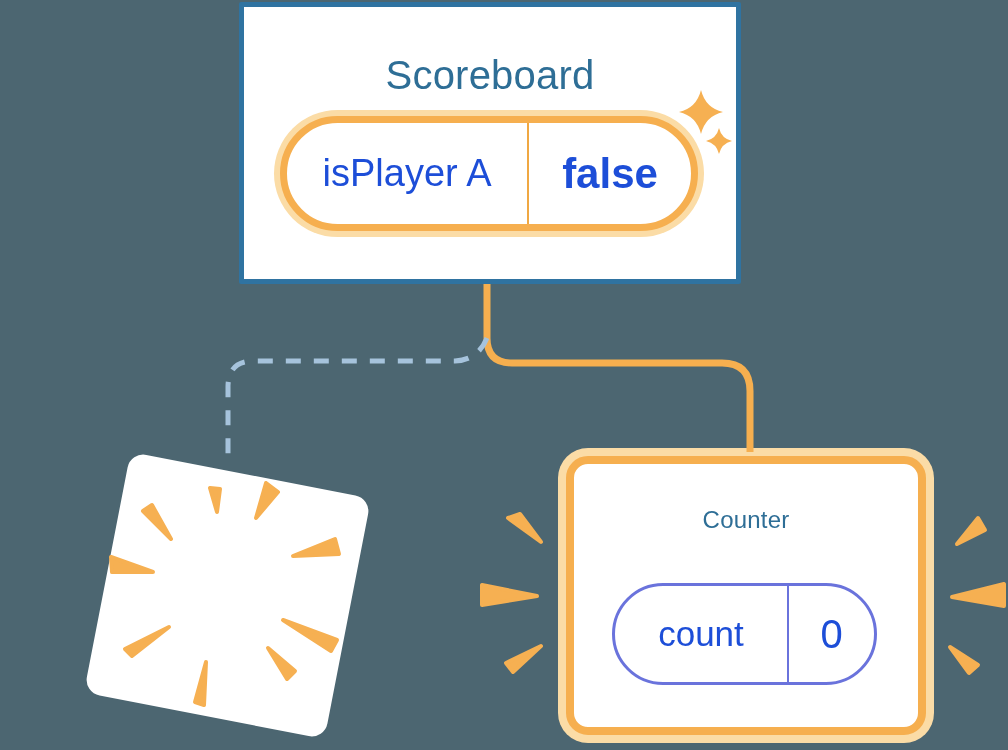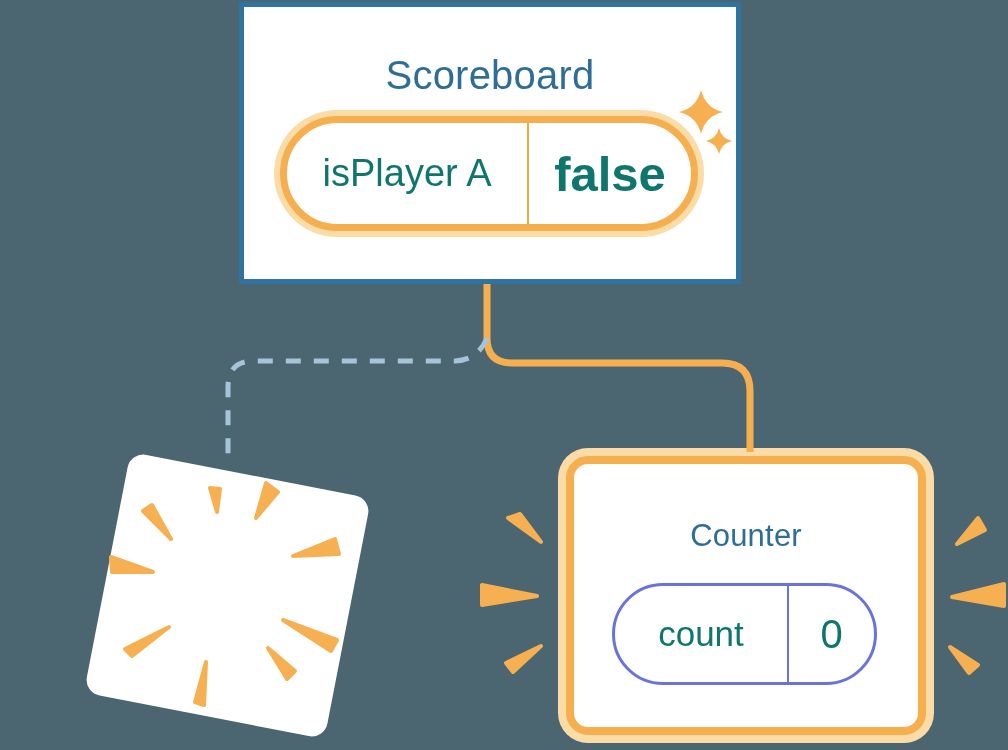--- a/index.html
+++ b/index.html
@@ -26,41 +26,41 @@
     border-radius:16px;
     transform:rotate(11deg);
   }
   .card-title{
     text-align:center;
     color:#2E6E96;
     font-weight:500;
     letter-spacing:.2px;
   }
   .card-scoreboard .card-title{padding-top:46px;font-size:40px;}
-  .card-counter .card-title{padding-top:54px;font-size:31px;}
+  .card-counter .card-title{padding-top:42px;font-size:24px;}
   
   .pill{
     position:absolute;display:flex;align-items:stretch;
     background:#fff;box-sizing:border-box;
   }
   .pill-scoreboard{
     left:36px;top:109px;width:418px;height:115px;
     border:7px solid #F6AF4F;border-radius:60px;
     box-shadow:0 0 0 6px #FBDCA6;
   }
   .pill-counter{
     left:38px;top:119px;width:265px;height:102px;
     border:3px solid #6A73DC;border-radius:52px;
   }
   .pill-cell{
     display:flex;align-items:center;justify-content:center;
-    color:#0f766e;
+    color:#1d4ed8;
   }
   .pill-scoreboard .cell-key{width:240px;font-size:38px;}
-  .pill-scoreboard .cell-value{flex:1;font-size:49px;font-weight:700;}
+  .pill-scoreboard .cell-value{flex:1;font-size:42px;font-weight:700;}
   .pill-counter .cell-key{width:172px;font-size:35px;}
   .pill-counter .cell-value{flex:1;font-size:40px;}
   .pill-divider{width:2px;}
   .divider-orange{background:#F0A843;}
   .divider-purple{background:#6A73DC;}
   
   .overlay{
     position:absolute;left:0;top:0;width:1008px;height:750px;
     pointer-events:none;
   }

